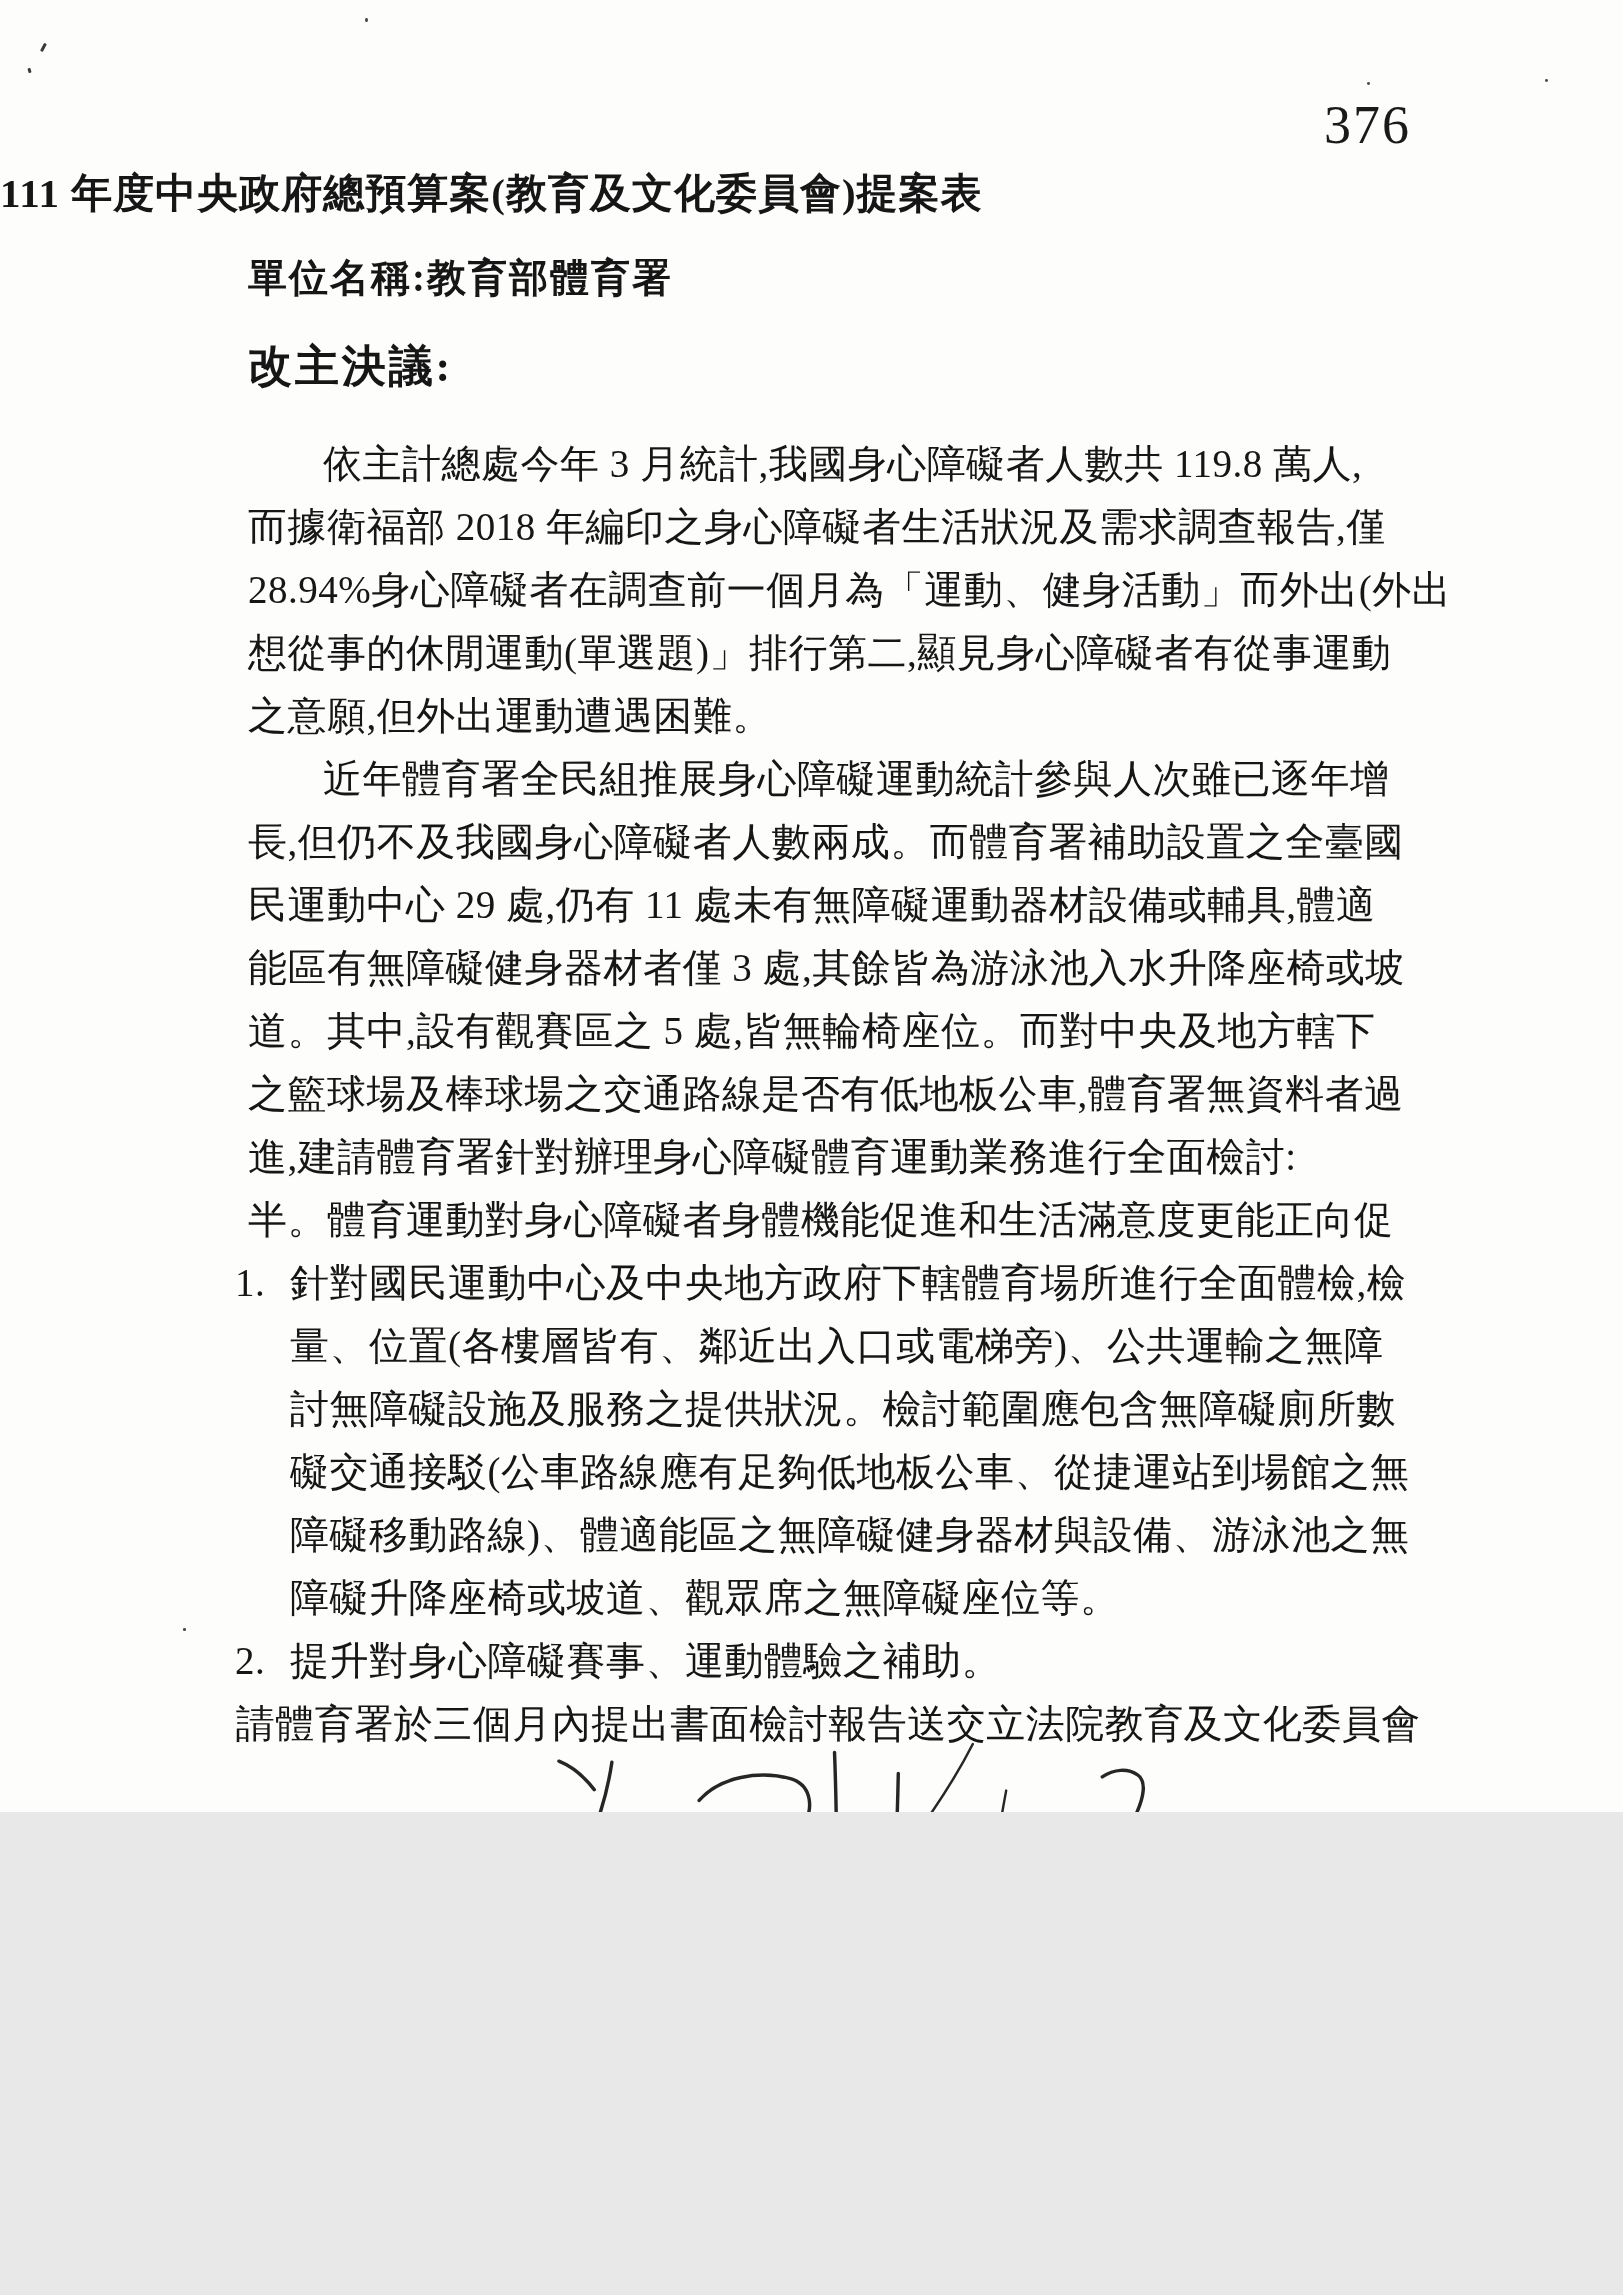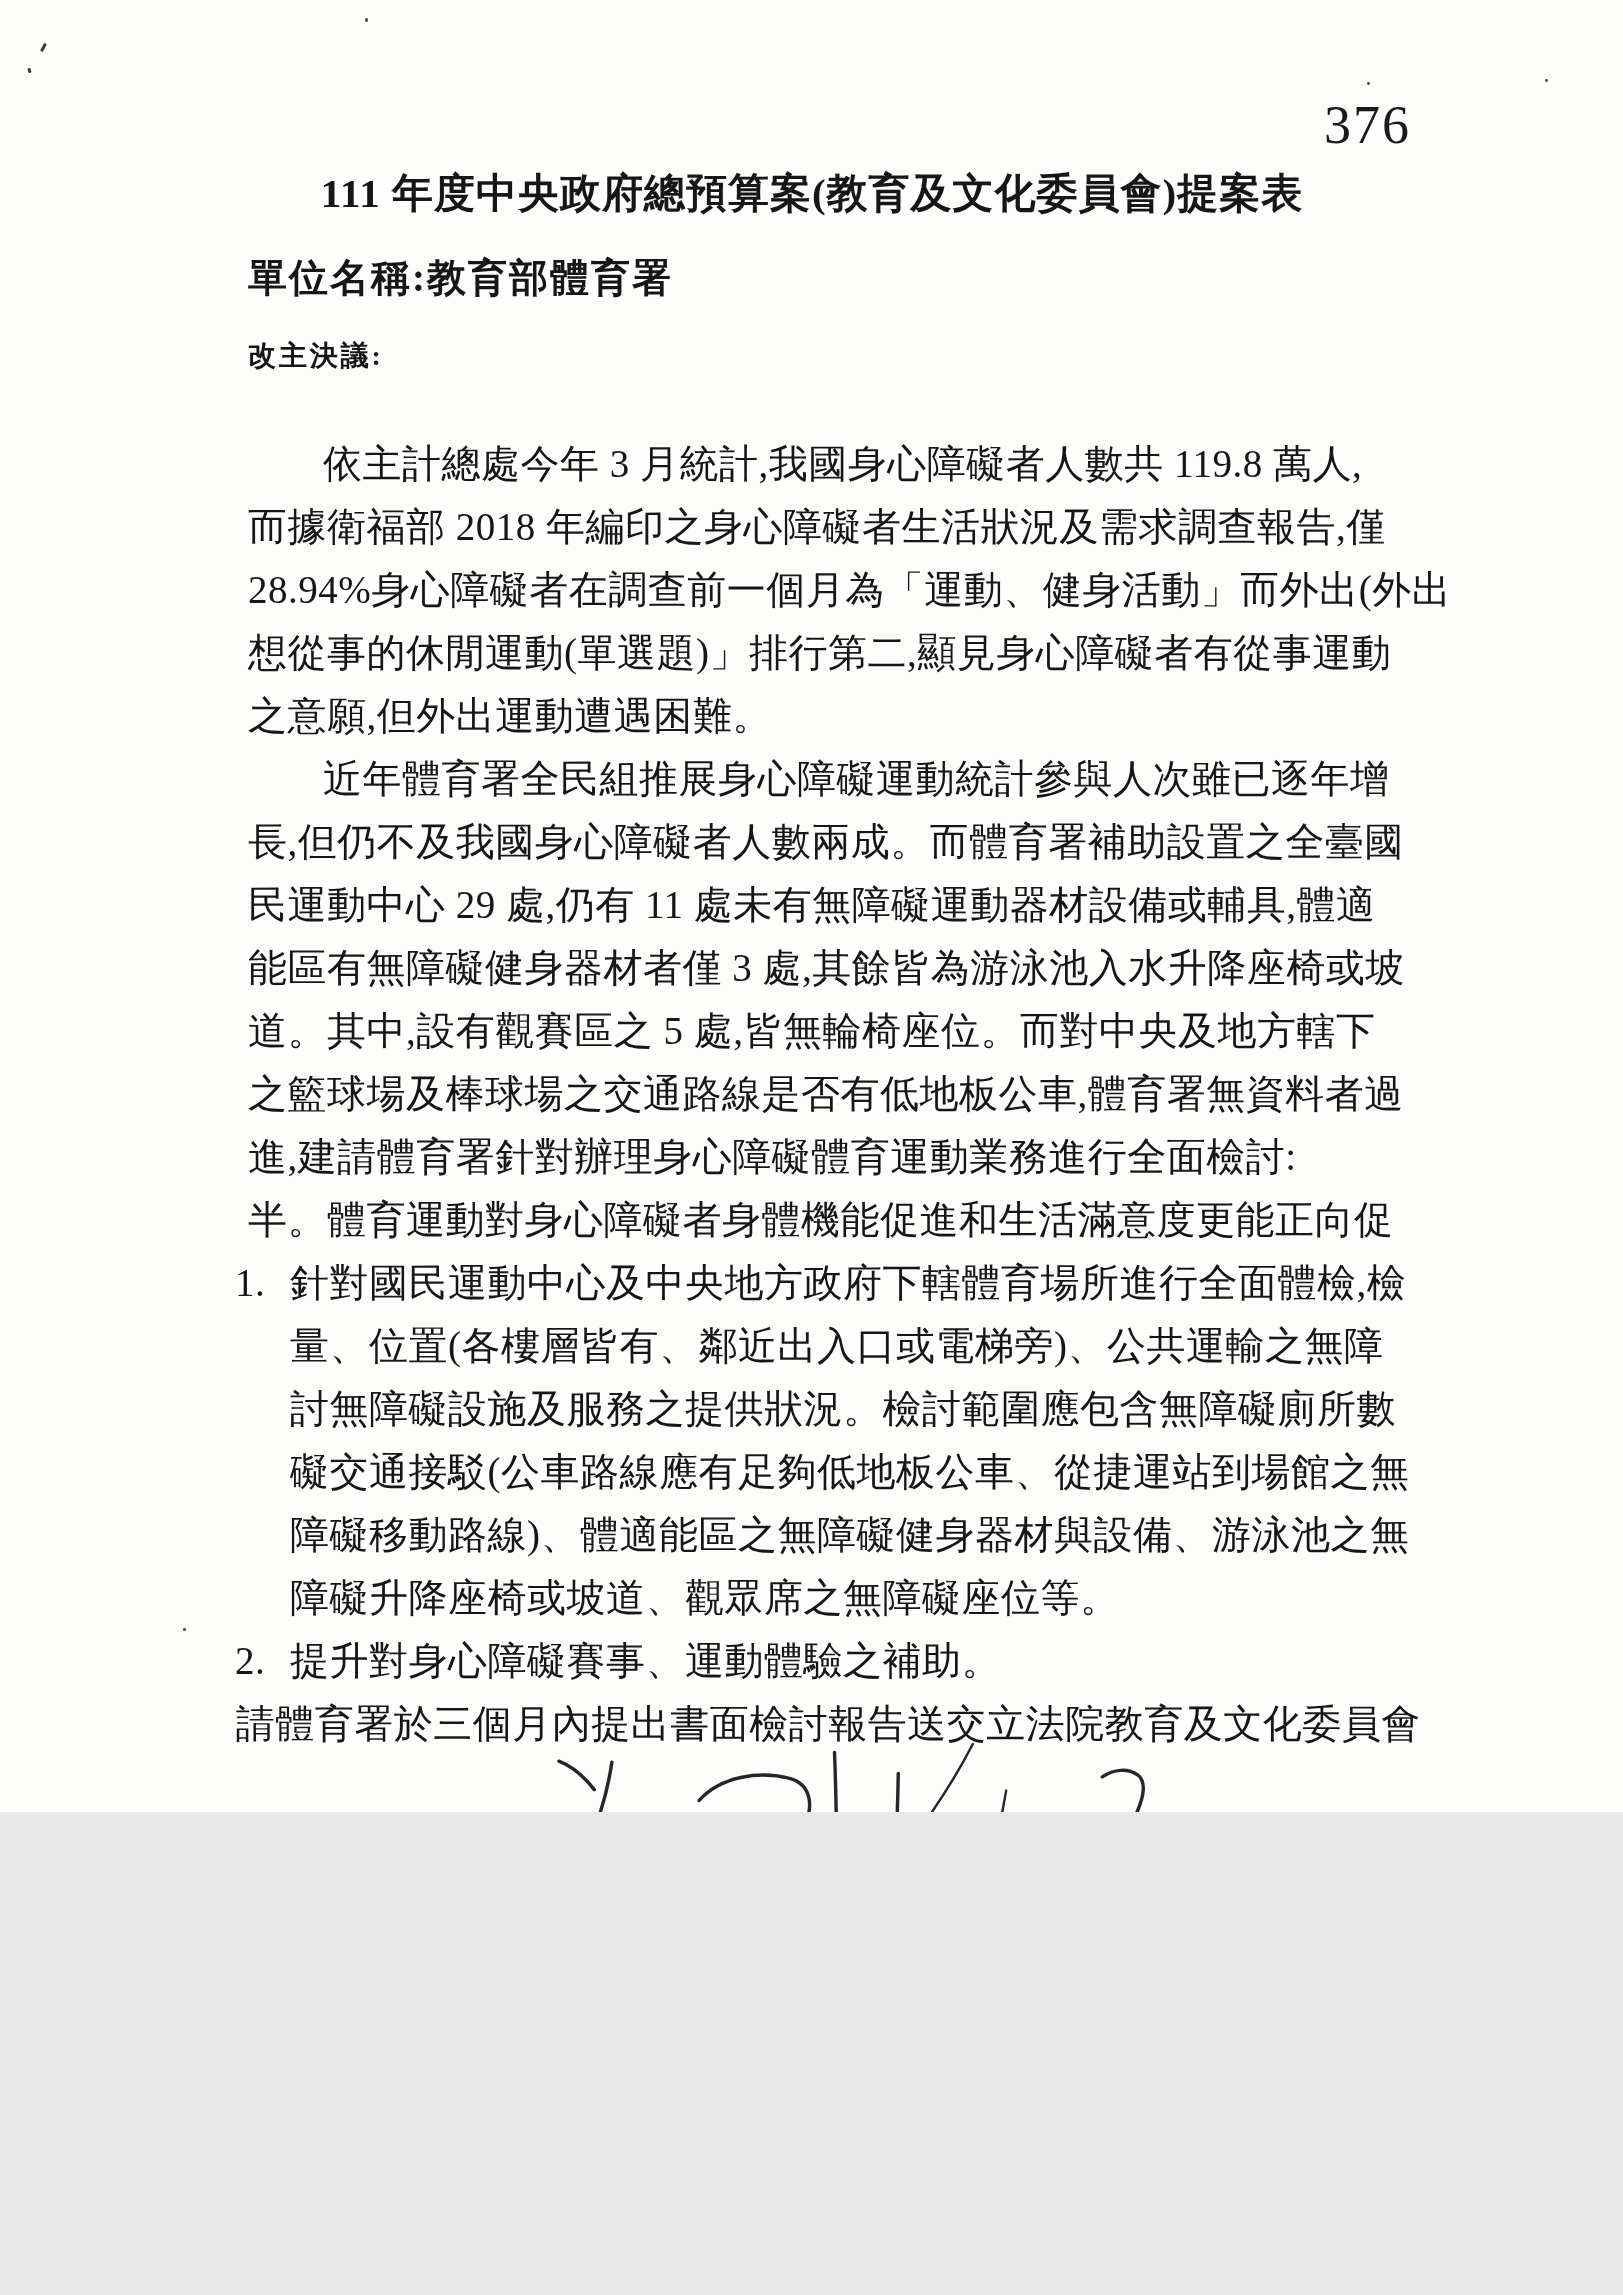--- a/index.html
+++ b/index.html
@@ -23,38 +23,37 @@
     left: 1324px;
     font-size: 54px;
     letter-spacing: 2px;
     color: #1a1a1a;
   }
   .doc-title {
     position: absolute;
     top: 166px;
     left: 0;
     width: 100%;
-    text-align: center;
     font-size: 41px;
     font-weight: 700;
     letter-spacing: 1px;
   }
   .unit-line {
     position: absolute;
     top: 251px;
     left: 248px;
     font-size: 39px;
     font-weight: 700;
     letter-spacing: 2px;
   }
   .resolution-heading {
     position: absolute;
     top: 337px;
     left: 248px;
-    font-size: 28px;
+    font-size: 44px;
     font-weight: 700;
     letter-spacing: 2.9px;
   }
   .body-block {
     position: absolute;
     top: 432px;
     left: 248px;
     width: 1216px;
     font-size: 39px;
     line-height: 63px;

